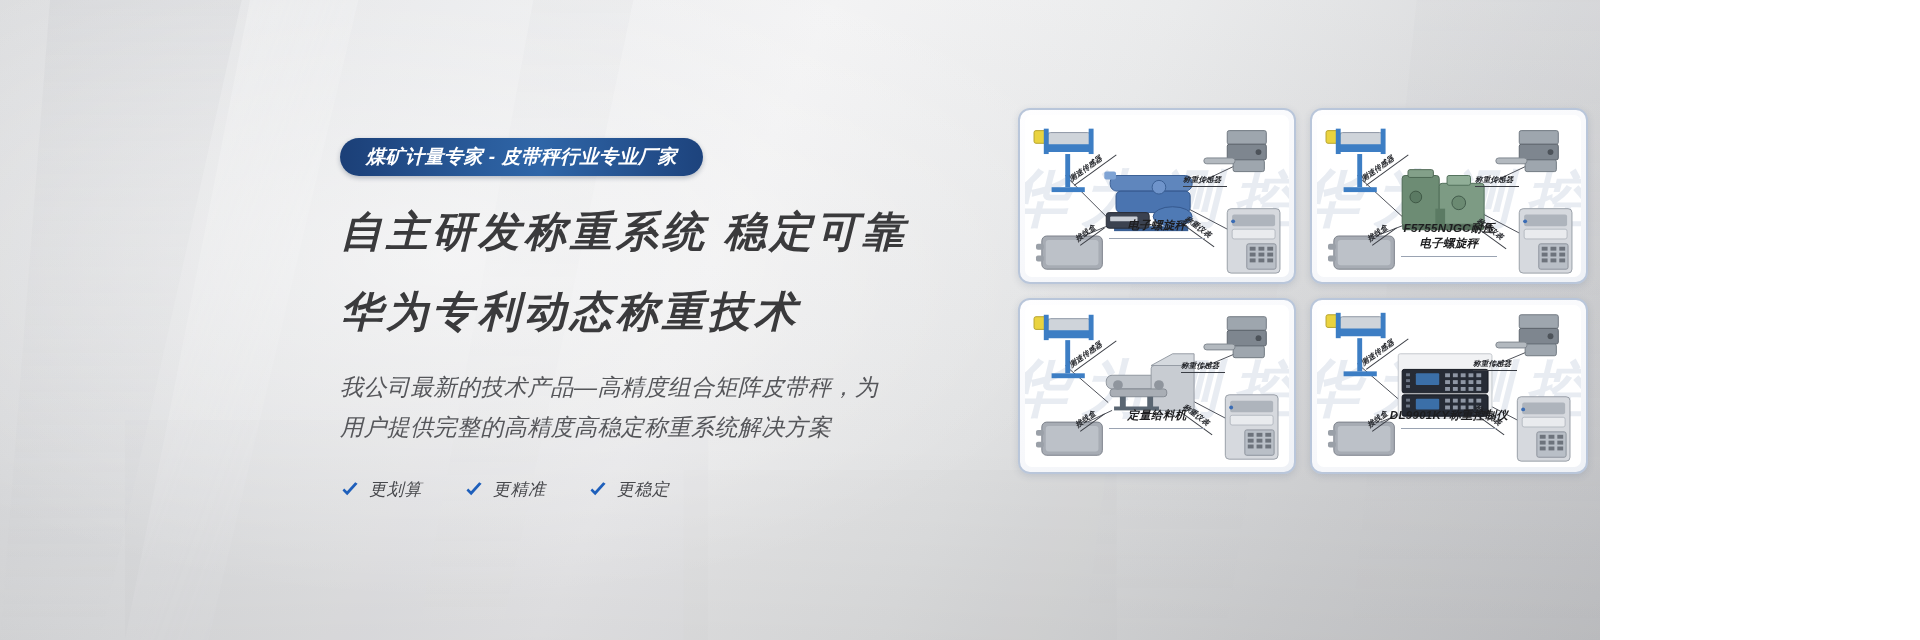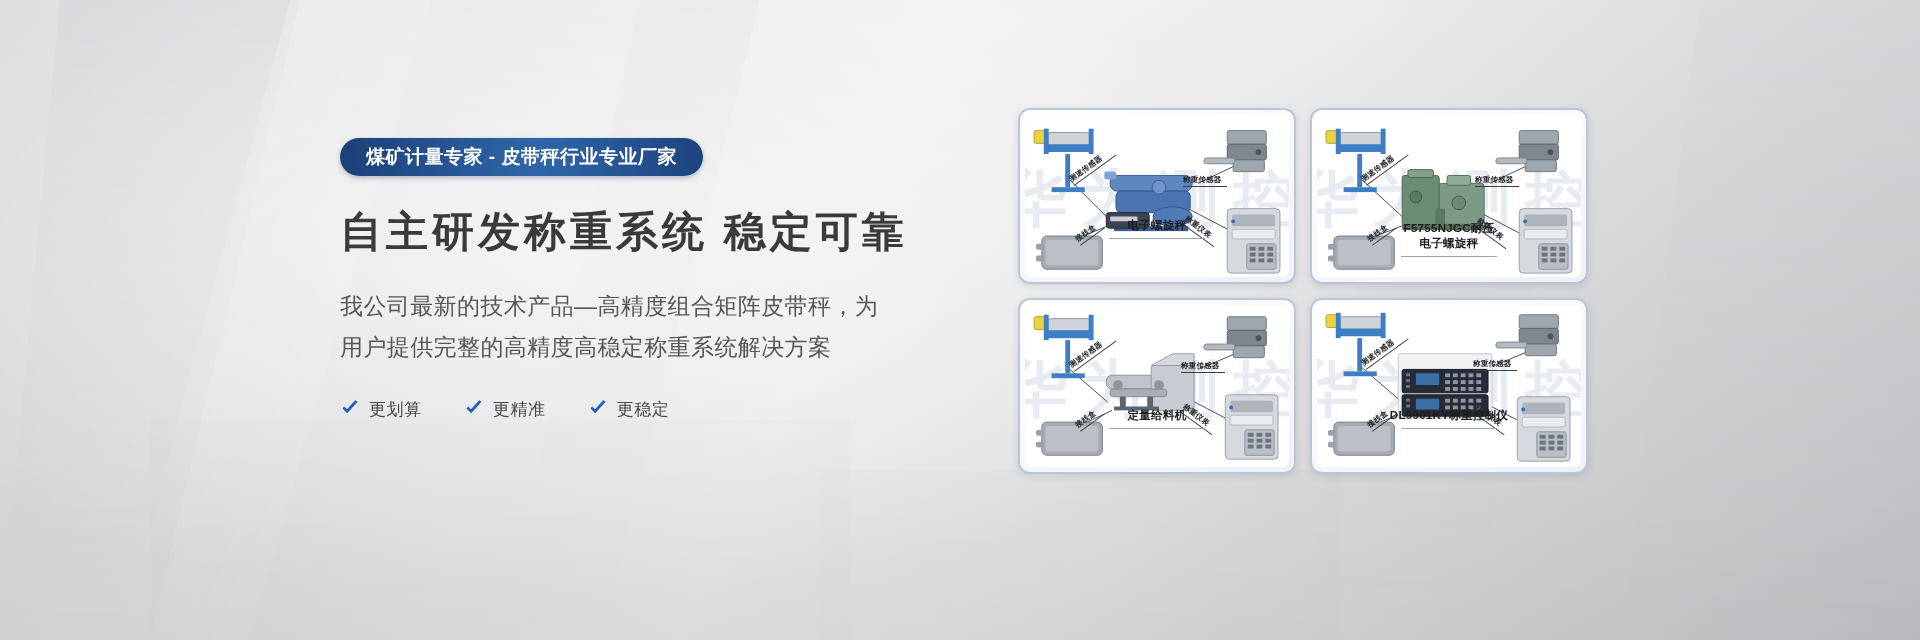--- a/index.html
+++ b/index.html
@@ -8,25 +8,26 @@
   }
   body {
     width: 1920px;
     height: 640px;
     overflow: hidden;
     font-family: "Liberation Sans", "DejaVu Sans", sans-serif;
   }
 
   .banner {
     position: relative;
-    width: 1920px;
+    width: 1600px;
     height: 640px;
     background:
       linear-gradient(115deg, #d9dadc 0%, #e6e7e9 22%, #f2f2f3 44%, #e8e9ea 62%, #d6d7d9 82%, #c9cacd 100%);
     overflow: hidden;
+    font-style: italic;
   }
 
   
   .bg-streaks {
     position: absolute;
     inset: 0;
     pointer-events: none;
     opacity: .55;
   }
   .bg-streaks svg { display:block; width:100%; height:100%; }
@@ -83,21 +84,21 @@
   }
 
   .bullets {
     margin-top: 30px;
     display: flex;
     align-items: center;
     gap: 42px;
   }
   .bullet {
     display: flex;
-    align-items: flex-start;
+    align-items: center;
     gap: 9px;
     color: #46474b;
     font-size: 17px;
     letter-spacing: .6px;
     white-space: nowrap;
   }
   .check-icon {
     display: inline-block;
     width: 20px;
     height: 20px;
@@ -219,20 +220,21 @@
     </svg>
   </div>
   <div class="bg-vignette"></div>
 
   <div class="copy">
 
     <div class="badge">煤矿计量专家 - 皮带秤行业专业厂家</div>
 
     <div class="headline">
       <span class="line">自主研发称重系统 稳定可靠</span>
+      <span class="line">华为专利动态称重技术</span>
     </div>
 
     <div class="desc">我公司最新的技术产品—高精度组合矩阵皮带秤，为用户提供完整的高精度高稳定称重系统解决方案</div>
 
     <div class="bullets">
 
       <div class="bullet">
         <span class="check-icon">
           <svg width="20" height="20" viewBox="0 0 20 20">
             <path d="M2.5 10.4 L7.2 15.2 L17.6 3.8 L15.2 2.3 L7.0 11.2 L4.2 8.4 Z" fill="#1e5fbb"></path>

